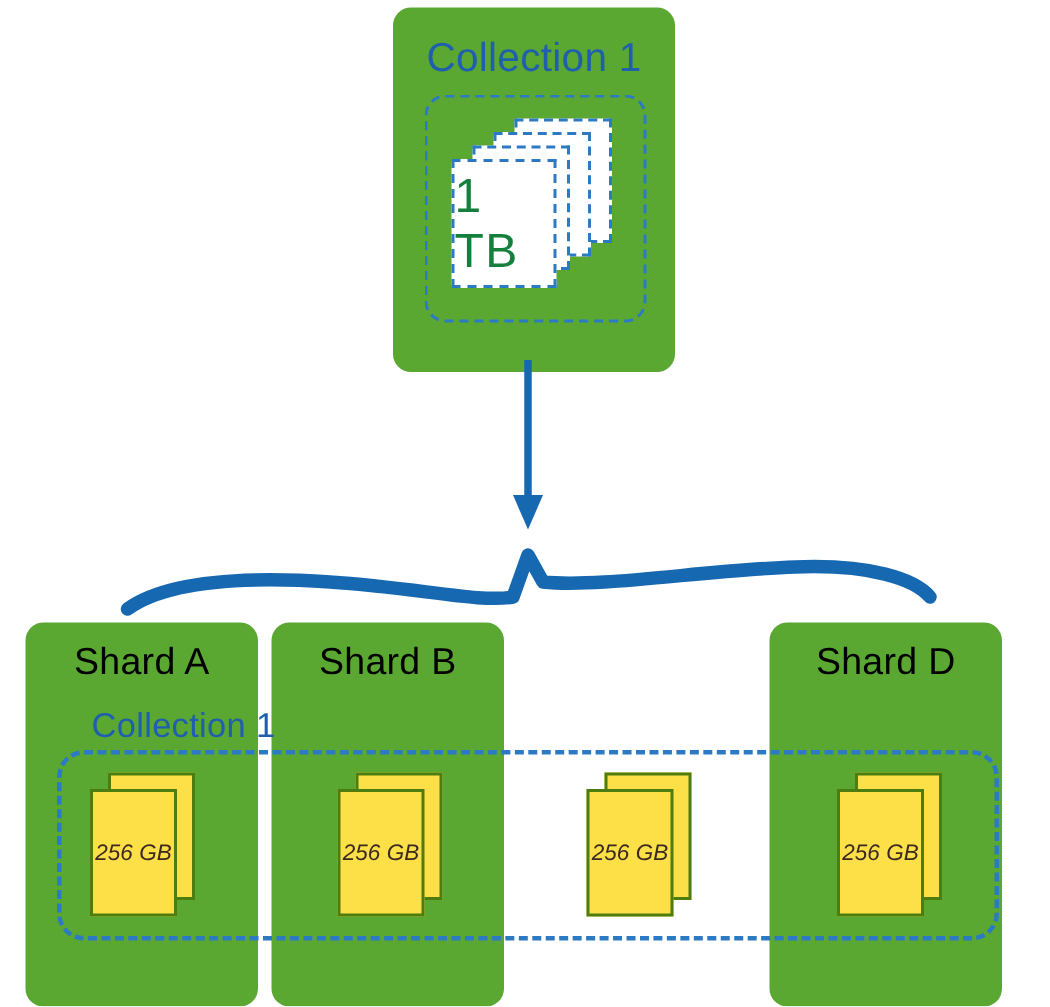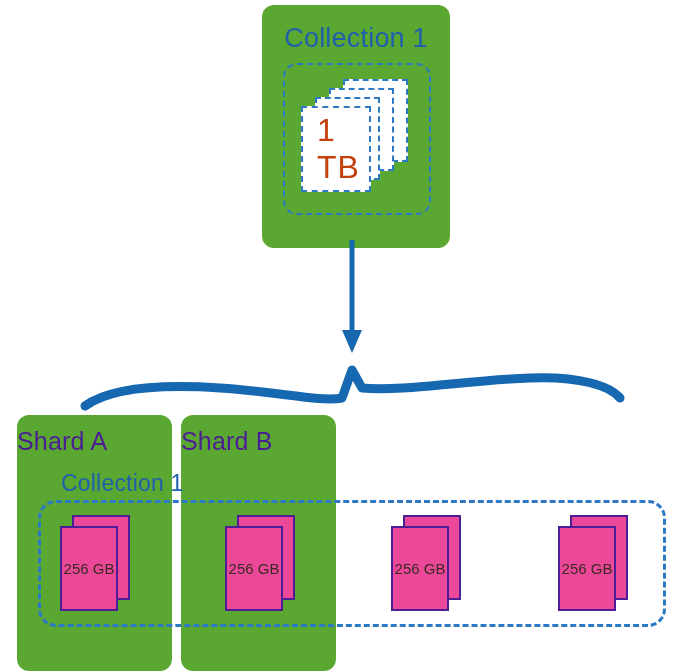--- a/index.html
+++ b/index.html
@@ -61,35 +61,36 @@
   .doc-dashed {
     position: absolute;
     background: #ffffff;
     border: 2px dashed #2D7AC4;
     box-sizing: border-box;
   }
 
   
   .doc-solid {
     position: absolute;
-    background: #ec4899;
-    border: 2px solid #4c1d95;
-    box-sizing: border-box;
+    background: #fde047;
+    border: 2px solid #4d7c0f;
+    box-sizing: border-box;
+    font-style: italic;
   }
 
   .doc-label-1tb {
     position: absolute;
-    left: 14px;
+    left: 0;
     top: 0;
     width: 100%;
     height: 100%;
     display: flex;
     align-items: center;
     justify-content: center;
-    color: #c2410c;
+    color: #15803d;
     font-size: 32px;
     font-weight: 400;
     letter-spacing: 1px;
   }
   .doc-label-gb {
     position: absolute;
     left: 0;
     top: 0;
     width: 100%;
     height: 100%;
@@ -130,22 +131,22 @@
   #shard-a { left: 17px; }
   #shard-b { left: 181px; text-decoration: underline; }
   #shard-c { left: 348px; }
   #shard-d { left: 513px; }
 
   .shard-title {
     position: absolute;
     left: 0;
     top: 12px;
     width: 100%;
-    text-align: left;
-    color: #4c1d95;
+    text-align: center;
+    color: #000000;
     font-size: 25px;
     font-weight: 400;
     letter-spacing: 0.2px;
     white-space: nowrap;
   }
 
   
   #bottom-dashed-region {
     position: absolute;
     left: 38px;
@@ -196,20 +197,23 @@
              L 282,12
              L 292,30 C 330,34 400,22 460,20 C 510,18 540,28 550,40" fill="none" stroke="#1668B0" stroke-width="9" stroke-linecap="round" stroke-linejoin="round"></path>
   </svg>
 
   <div class="green-box shard-box" id="shard-a">
     <div class="shard-title">Shard A</div>
   </div>
   <div class="green-box shard-box" id="shard-b">
     <div class="shard-title">Shard B</div>
   </div>
+  <div class="green-box shard-box" id="shard-d">
+    <div class="shard-title">Shard D</div>
+  </div>
 
   <div id="bottom-dashed-region"></div>
   <div id="bottom-collection-label">Collection 1</div>
 
   <div class="doc-solid" style="left:72px; top:515px; width:58px; height:85px;"></div>
   <div class="doc-solid" style="left:60px; top:526px; width:58px; height:85px;">
     <span class="doc-label-gb">256 GB</span>
   </div>
 
   <div class="doc-solid" style="left:237px; top:515px; width:58px; height:85px;"></div>

